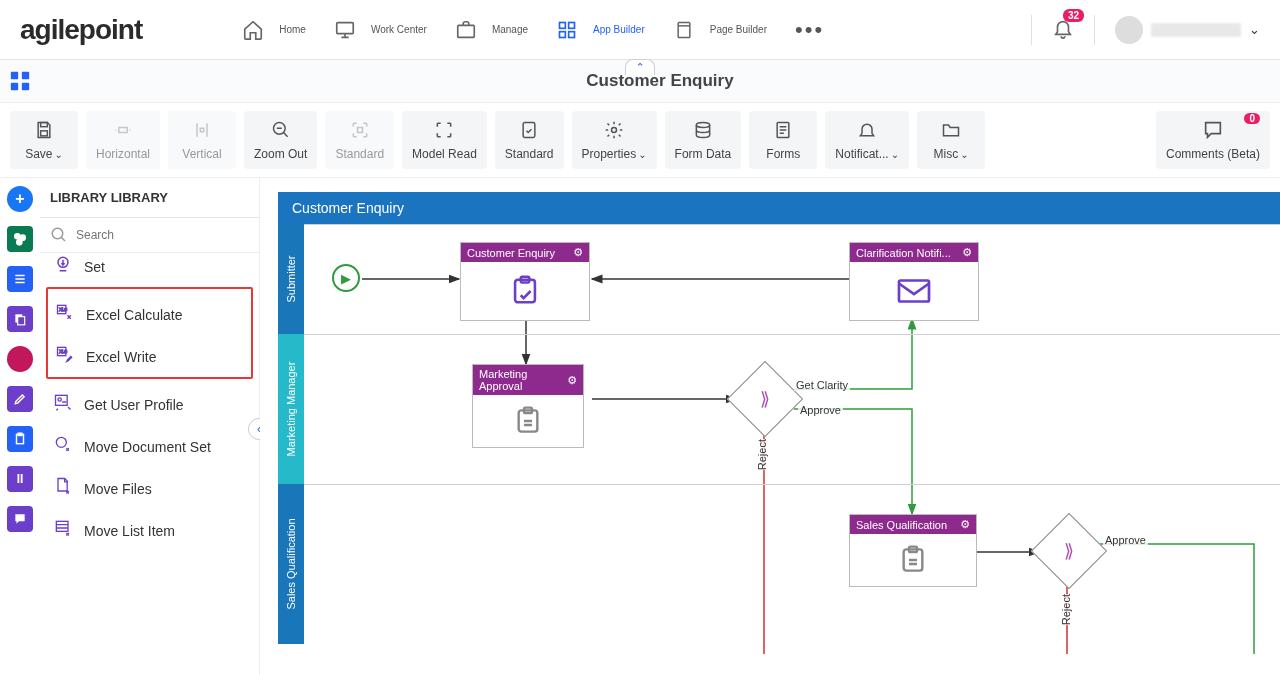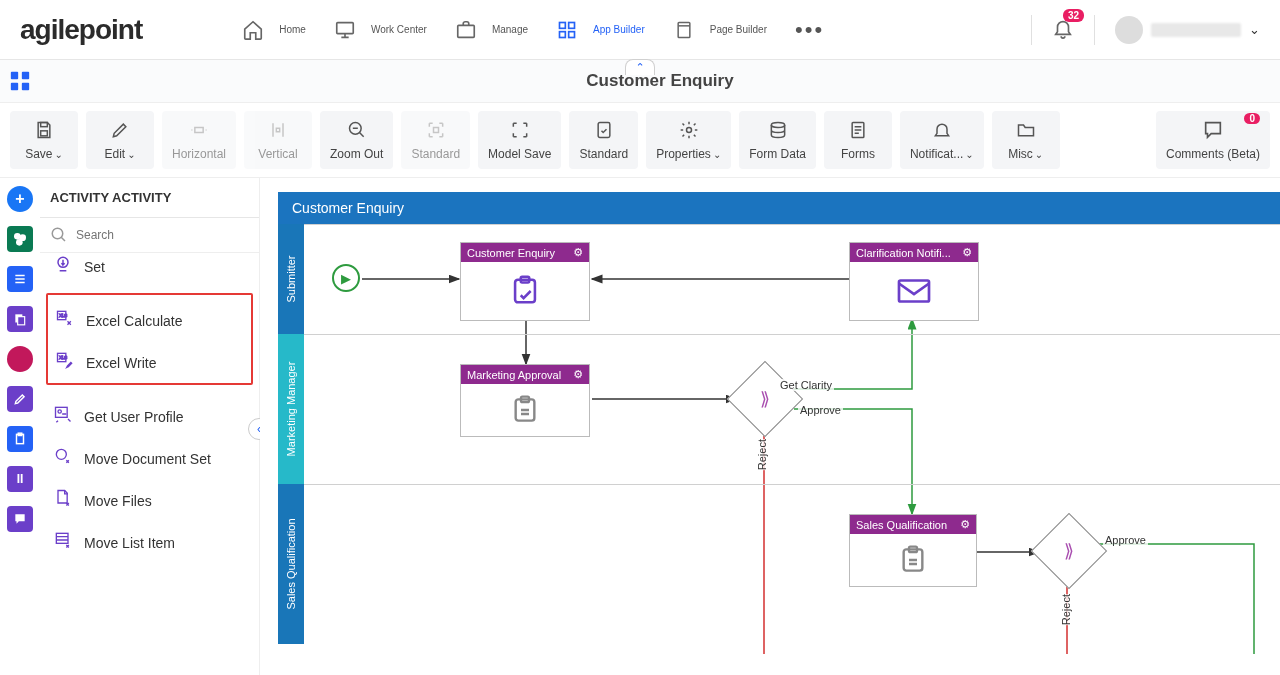--- a/index.html
+++ b/index.html
@@ -53,21 +53,21 @@
 .rail-pink { background: #c2185b; color: #fff; }
 
 .activity-panel { width: 220px; border-right: 1px solid #eee; position: relative; }
 .activity-header { font-size: 13px; font-weight: 700; color: #333; padding: 12px 10px; border-bottom: 1px solid #e6e6e6; }
 .search-row { display: flex; align-items: center; padding: 8px 10px; gap: 8px; border-bottom: 1px solid #eee; }
 .search-row input { border: none; outline: none; font-size: 12px; flex: 1; color: #888; }
 .activity-list { padding: 0 6px 10px; overflow: hidden; }
 .activity-item { display: flex; align-items: flex-end; gap: 10px; padding: 10px 6px; cursor: pointer; font-size: 14px; color: #333; }
 .activity-item.cut { padding-top: 0; }
 .act-icon { width: 22px; height: 22px; display: flex; align-items: center; justify-content: center; color: #6b3fc9; }
-.excel-box { border: 2px solid #e53935; border-radius: 2px; padding: 2px 0; margin: 8px 0; }
+.excel-box { border: 2px solid #e53935; border-radius: 2px; padding: 2px 0; margin: 2px 0; }
 .panel-collapse { position: absolute; right: -11px; top: 240px; width: 22px; height: 22px; border: 1px solid #ccc; border-radius: 50%; background: #fff; display: flex; align-items: center; justify-content: center; color: #2462f6; font-size: 12px; cursor: pointer; }
 
 .canvas-wrap { flex: 1; padding: 14px 0 0 18px; position: relative; overflow: hidden; background: #fff; }
 .canvas-header { background: #1b74bf; color: #fff; padding: 8px 14px; font-size: 14px; margin-left: 0; }
 
 .flow { position: relative; height: 430px; }
 .swimlane { position: absolute; left: 0; right: 0; }
 .lane-label { position: absolute; left: 0; top: 0; bottom: 0; width: 26px; color: #fff; font-size: 11px; display: flex; align-items: center; justify-content: center; }
 .lane-label span { transform: rotate(-90deg); white-space: nowrap; }
 .lane-body { position: absolute; left: 26px; right: 0; top: 0; bottom: 0; border-top: 1px solid #d0d0d0; }
@@ -182,28 +182,20 @@
   <div class="tool-btn">
     <span class="ticon">
         <svg width="20" height="20" viewBox="0 0 24 24" fill="none" stroke="#555" stroke-width="1.8">
           <path d="M5 3h11l3 3v15H5V3z"></path>
           <rect x="8" y="3" width="8" height="5"></rect>
           <rect x="8" y="13" width="8" height="6"></rect>
         </svg>
       </span>
     <span class="tlabel"><span>Save</span><span class="chev">⌄</span></span>
   </div>
-  <div class="tool-btn">
-    <span class="ticon">
-        <svg width="20" height="20" viewBox="0 0 24 24" fill="none" stroke="#555" stroke-width="1.8">
-          <path d="M4 20l4-1 11-11-3-3L5 16l-1 4z"></path>
-        </svg>
-      </span>
-    <span class="tlabel"><span>Edit</span><span class="chev">⌄</span></span>
-  </div>
   <div class="tool-btn disabled">
     <span class="ticon">
         <svg width="20" height="20" viewBox="0 0 24 24" fill="none" stroke="#999" stroke-width="1.8">
           <rect x="7" y="9" width="10" height="6"></rect>
           <path d="M3 12h1M20 12h1"></path>
         </svg>
       </span>
     <span class="tlabel">Horizontal</span>
   </div>
   <div class="tool-btn disabled">
@@ -231,21 +223,21 @@
         </svg>
       </span>
     <span class="tlabel">Standard</span>
   </div>
   <div class="tool-btn">
     <span class="ticon">
         <svg width="20" height="20" viewBox="0 0 24 24" fill="none" stroke="#555" stroke-width="1.8">
           <path d="M4 4h4M4 4v4M20 4h-4M20 4v4M4 20h4M4 20v-4M20 20h-4M20 20v-4"></path>
         </svg>
       </span>
-    <span class="tlabel">Model Save</span>
+    <span class="tlabel">Model Read</span>
   </div>
   <div class="tool-btn">
     <span class="ticon">
         <svg width="20" height="20" viewBox="0 0 24 24" fill="none" stroke="#555" stroke-width="1.8">
           <rect x="5" y="3" width="14" height="18" rx="2"></rect>
           <path d="M9 13l2 2 4-4"></path>
         </svg>
       </span>
     <span class="tlabel">Standard</span>
   </div>
@@ -344,21 +336,21 @@
       </div>
     <div class="rail-btn rail-purple" style="font-weight:bold;font-size:12px">II</div>
     <div class="rail-btn rail-purple">
         <svg width="14" height="14" viewBox="0 0 24 24" fill="#fff">
           <path d="M4 4h16v12H10l-4 4v-4H4z"></path>
         </svg>
       </div>
   </div>
 
   <div class="activity-panel">
-    <div class="activity-header">ACTIVITY ACTIVITY</div>
+    <div class="activity-header">LIBRARY LIBRARY</div>
     <div class="search-row">
       <svg width="18" height="18" viewBox="0 0 24 24" fill="none" stroke="#999" stroke-width="2">
           <circle cx="10" cy="10" r="7"></circle>
           <path d="M15 15l5 5"></path>
         </svg>
       <input placeholder="Search" style="">
     </div>
     <div class="activity-list">
       <div class="activity-item cut">
         <span class="act-icon">
@@ -508,21 +500,21 @@
             <span class="gear">⚙</span>
           </div>
         <div class="node-body" style="height:58px">
             <svg width="36" height="28" viewBox="0 0 24 18" fill="none" stroke="#6b3fc9" stroke-width="1.8">
               <rect x="2" y="2" width="20" height="14" rx="1"></rect>
               <path d="M2 4l10 7 10-7"></path>
             </svg>
           </div>
       </div>
 
-      <div class="node" style="left:182px;top:140px;width:130px">
+      <div class="node" style="left:194px;top:140px;width:112px">
         <div class="node-title">
             <span>Marketing Approval</span>
             <span class="gear">⚙</span>
           </div>
         <div class="node-body" style="height:52px">
             <svg width="32" height="32" viewBox="0 0 24 24" fill="none" stroke="#888" stroke-width="1.8">
               <rect x="5" y="4" width="14" height="16" rx="2"></rect>
               <rect x="9" y="2" width="6" height="4" rx="1"></rect>
               <path d="M9 12h6M9 15h6"></path>
             </svg>
@@ -544,20 +536,20 @@
               <rect x="9" y="2" width="6" height="4" rx="1"></rect>
               <path d="M9 12h6M9 15h6"></path>
             </svg>
           </div>
       </div>
 
       <div class="diamond" style="left:764px;top:300px">
           <span class="diamond-inner">⟫</span>
         </div>
 
-      <div class="edge-label" style="left:500px;top:155px">Get Clarity</div>
+      <div class="edge-label" style="left:516px;top:155px">Get Clarity</div>
       <div class="edge-label" style="left:520px;top:180px">Approve</div>
       <div class="edge-label vert" style="left:476px;top:215px">Reject</div>
       <div class="edge-label" style="left:825px;top:310px">Approve</div>
       <div class="edge-label vert" style="left:780px;top:370px">Reject</div>
     </div>
   </div>
 </div>
 
 </body></html>

